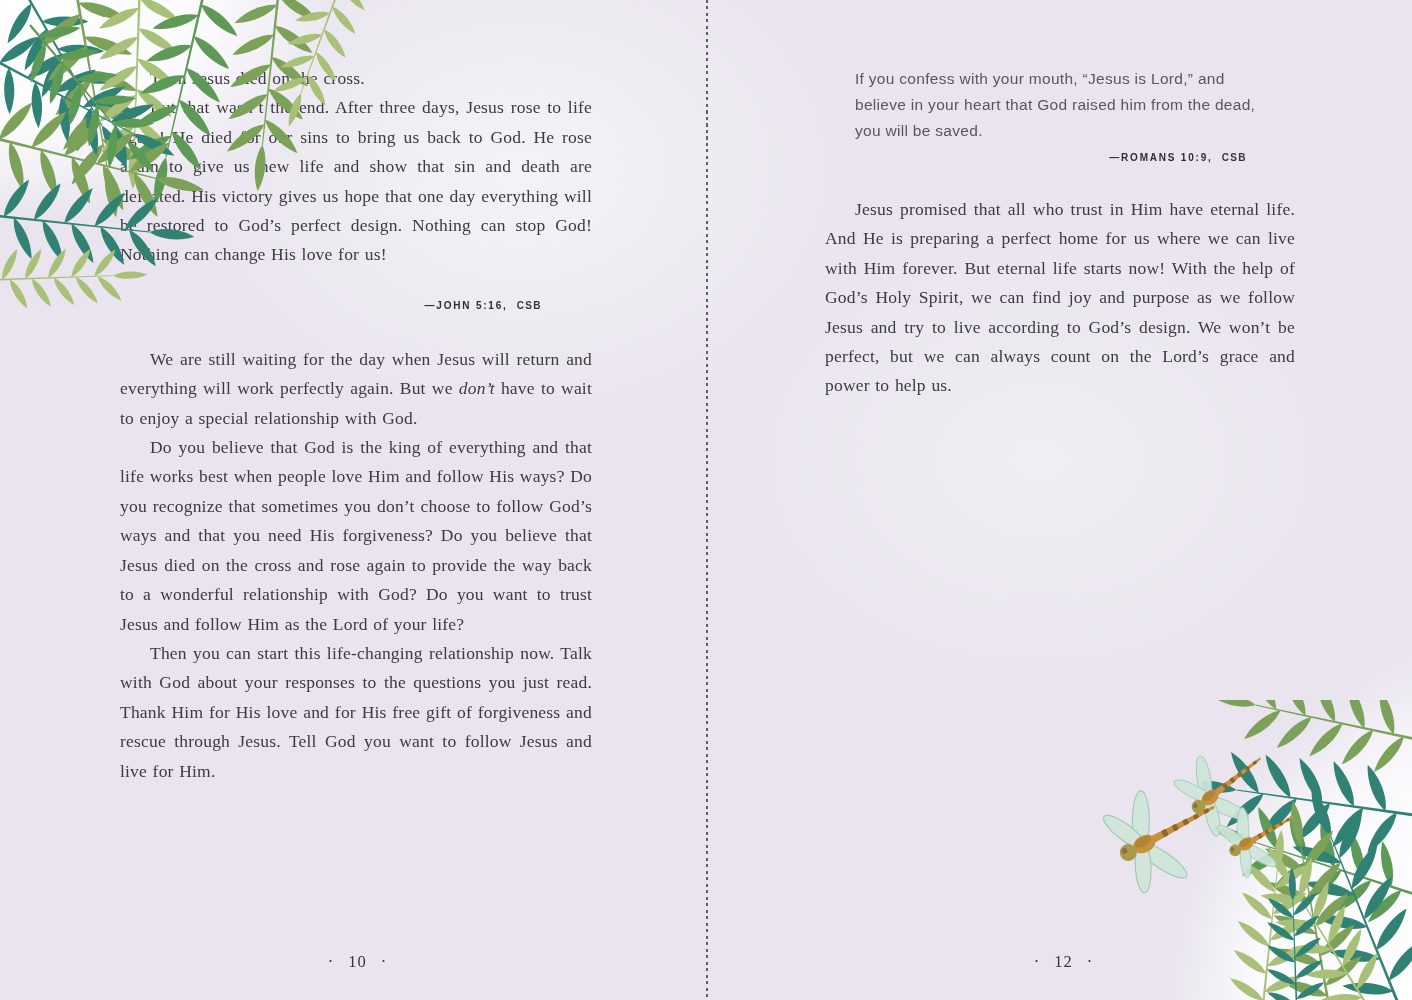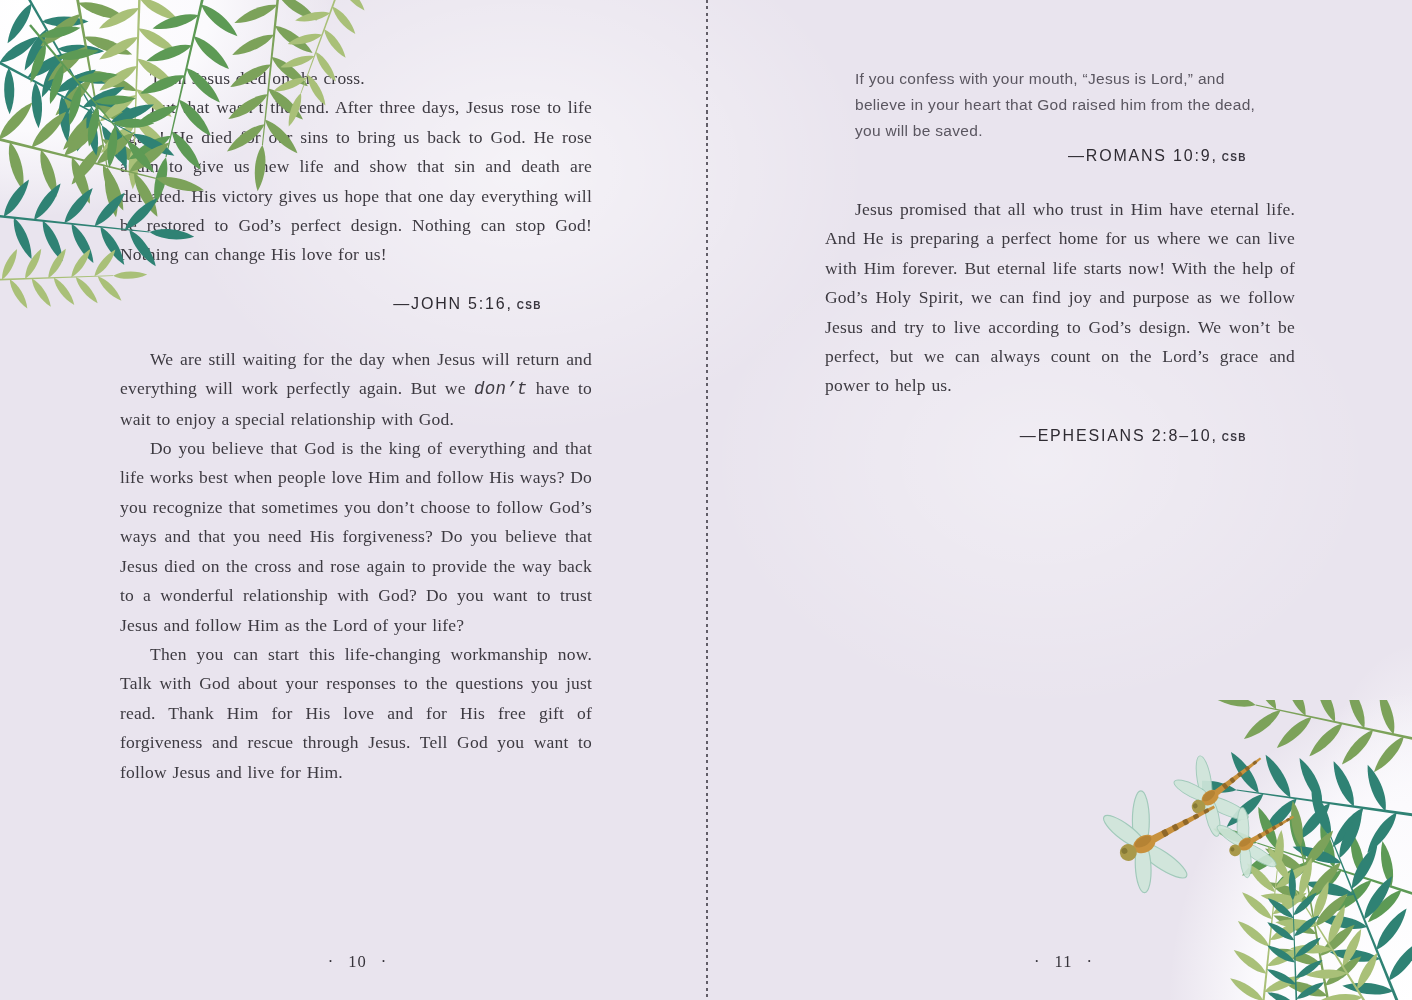--- a/index.html
+++ b/index.html
@@ -36,34 +36,34 @@
     margin:25px 40px 0 28px;
   }
   .quote-first{margin-top:0;}
   .quote-text{
     font-family:"Liberation Sans","DejaVu Sans",sans-serif;
     font-size:15.5px;line-height:26px;color:#5a5660;letter-spacing:0.3px;
   }
   .quote-attr{text-align:right;margin-top:3px;padding-right:10px;white-space:nowrap;}
   .attr-ref{
     font-family:"Liberation Sans","DejaVu Sans",sans-serif;
-    font-weight:400;font-size:16px;letter-spacing:1.8px;color:#2f2c33;
+    font-weight:700;font-size:10px;letter-spacing:1.8px;color:#2f2c33;
   }
   .attr-ver{
     font-family:"Liberation Sans","DejaVu Sans",sans-serif;
-    font-weight:600;font-size:10px;letter-spacing:1.4px;color:#3a3740;
+    font-weight:600;font-size:10px;letter-spacing:1.4px;color:#3a3740;margin-left:5px;
   }
   .gap-top-lg{margin-top:30px;}
   .gap-top-md{margin-top:26px;}
   .gap-top-xl{margin-top:34px;}
   .page-num{
     position:absolute;bottom:28px;left:8px;right:0;text-align:center;
     font-size:16.5px;color:#36333a;word-spacing:9px;letter-spacing:1px;
   }
-  em{font-style:italic;font-family:Liberation Mono, monospace;}
+  em{font-style:italic;}
   .decor{position:absolute;pointer-events:none;}
   .leaves-top-left{left:0;top:0;}
   .leaves-bottom-right{right:0;bottom:0;}
   .dragonflies{left:1090px;top:738px;}
 </style>
 </head>
 <body>
 
 <div class="book">
 
@@ -113,47 +113,43 @@
 
     <figure class="quote" style="margin-left:28px;margin-right:40px;">
       <div class="quote-attr">
         <span class="attr-ref">—JOHN 5:16,</span>
         <span class="attr-ver">CSB</span>
       </div>
     </figure>
 
     <p class="body-para after-quote"><span>We are still waiting for the day when Jesus will return and everything will work perfectly again. But we </span><em>don’t</em><span> have to wait to enjoy a special relationship with God.</span></p>
     <p class="body-para">Do you believe that God is the king of everything and that life works best when people love Him and follow His ways? Do you recognize that sometimes you don’t choose to follow God’s ways and that you need His forgiveness? Do you believe that Jesus died on the cross and rose again to provide the way back to a wonderful relationship with God? Do you want to trust Jesus and follow Him as the Lord of your life?</p>
-    <p class="body-para">Then you can start this life-changing workmanship now. Talk with God about your responses to the questions you just read. Thank Him for His love and for His free gift of forgiveness and rescue through Jesus. Tell God you want to follow Jesus and live for Him.</p>
+    <p class="body-para">Then you can start this life-changing relationship now. Talk with God about your responses to the questions you just read. Thank Him for His love and for His free gift of forgiveness and rescue through Jesus. Tell God you want to follow Jesus and live for Him.</p>
 
     <div class="page-num">· 10 ·</div>
   </div>
 
   <div class="spine"></div>
 
   <div class="page page-right">
     <figure class="quote quote-first" style="margin-left:30px;margin-right:38px;">
       <div class="quote-text">If you confess with your mouth, “Jesus is Lord,” and believe in your heart that God raised him from the dead, you will be saved.</div>
       <div class="quote-attr">
         <span class="attr-ref">—ROMANS 10:9,</span>
         <span class="attr-ver">CSB</span>
       </div>
     </figure>
 
     <p class="body-para gap-top-lg">Jesus promised that all who trust in Him have eternal life. And He is preparing a perfect home for us where we can live with Him forever. But eternal life starts now! With the help of God’s Holy Spirit, we can find joy and purpose as we follow Jesus and try to live according to God’s design. We won’t be perfect, but we can always count on the Lord’s grace and power to help us.</p>
 
     <figure class="quote gap-top-md" style="margin-left:30px;margin-right:38px;margin-top:26px;">
-      <div class="quote-attr">
-        <span class="attr-ref">—EPHESIANS 2:8–10,</span>
-        <span class="attr-ver">CSB</span>
-      </div>
     </figure>
 
 
-    <div class="page-num">· 11 ·</div>
+    <div class="page-num">· 12 ·</div>
   </div>
 
   <svg class="decor leaves-top-left" width="400" height="330" viewBox="0 0 400 330">
     <use href="#frond" fill="#2f8274" transform="translate(18,-20) rotate(150) scale(1.5)"></use>
     <use href="#frond" fill="#7ca25a" transform="translate(75,-15) rotate(170) scale(1.65)"></use>
     <use href="#frond" fill="#a9c078" transform="translate(140,-18) rotate(182) scale(1.45)"></use>
     <use href="#frond" fill="#5d9a55" transform="translate(205,-12) rotate(193) scale(1.55)"></use>
     <use href="#frond" fill="#7ca25a" transform="translate(280,-22) rotate(186) scale(1.5)"></use>
     <use href="#frond" fill="#a9c078" transform="translate(345,-28) rotate(200) scale(1.15)"></use>
     <use href="#frond" fill="#2f8274" transform="translate(-15,55) rotate(118) scale(1.5)"></use>

